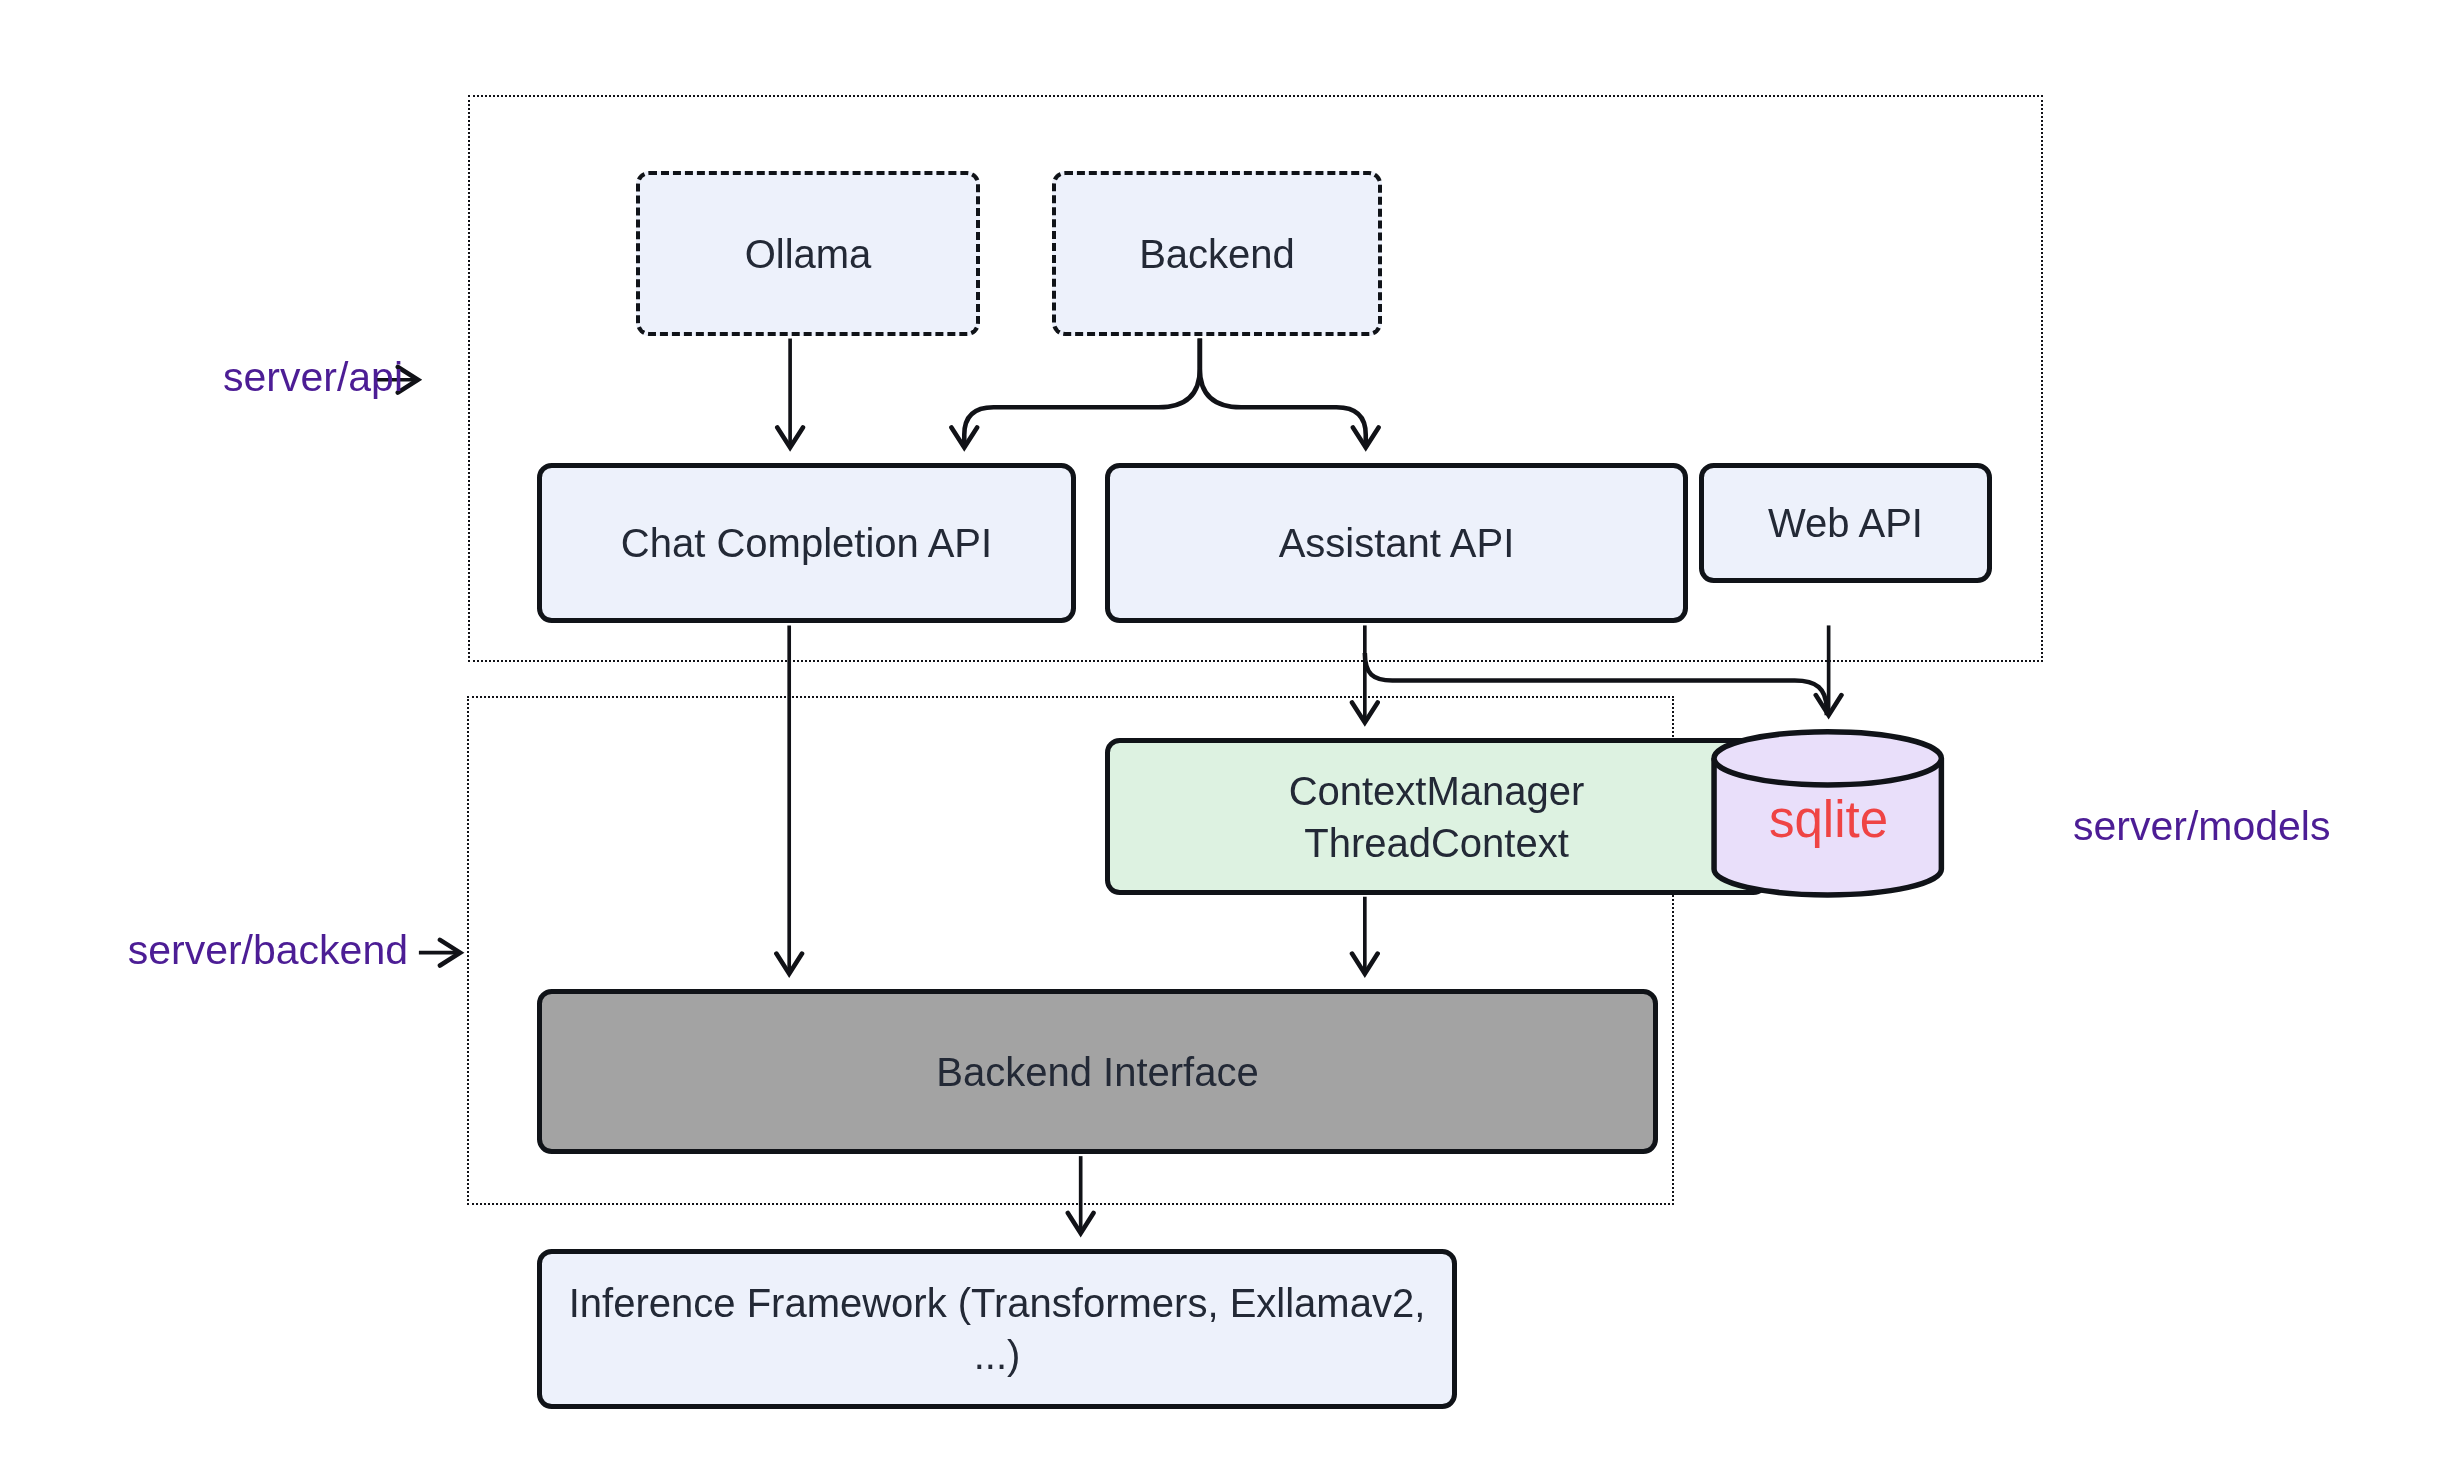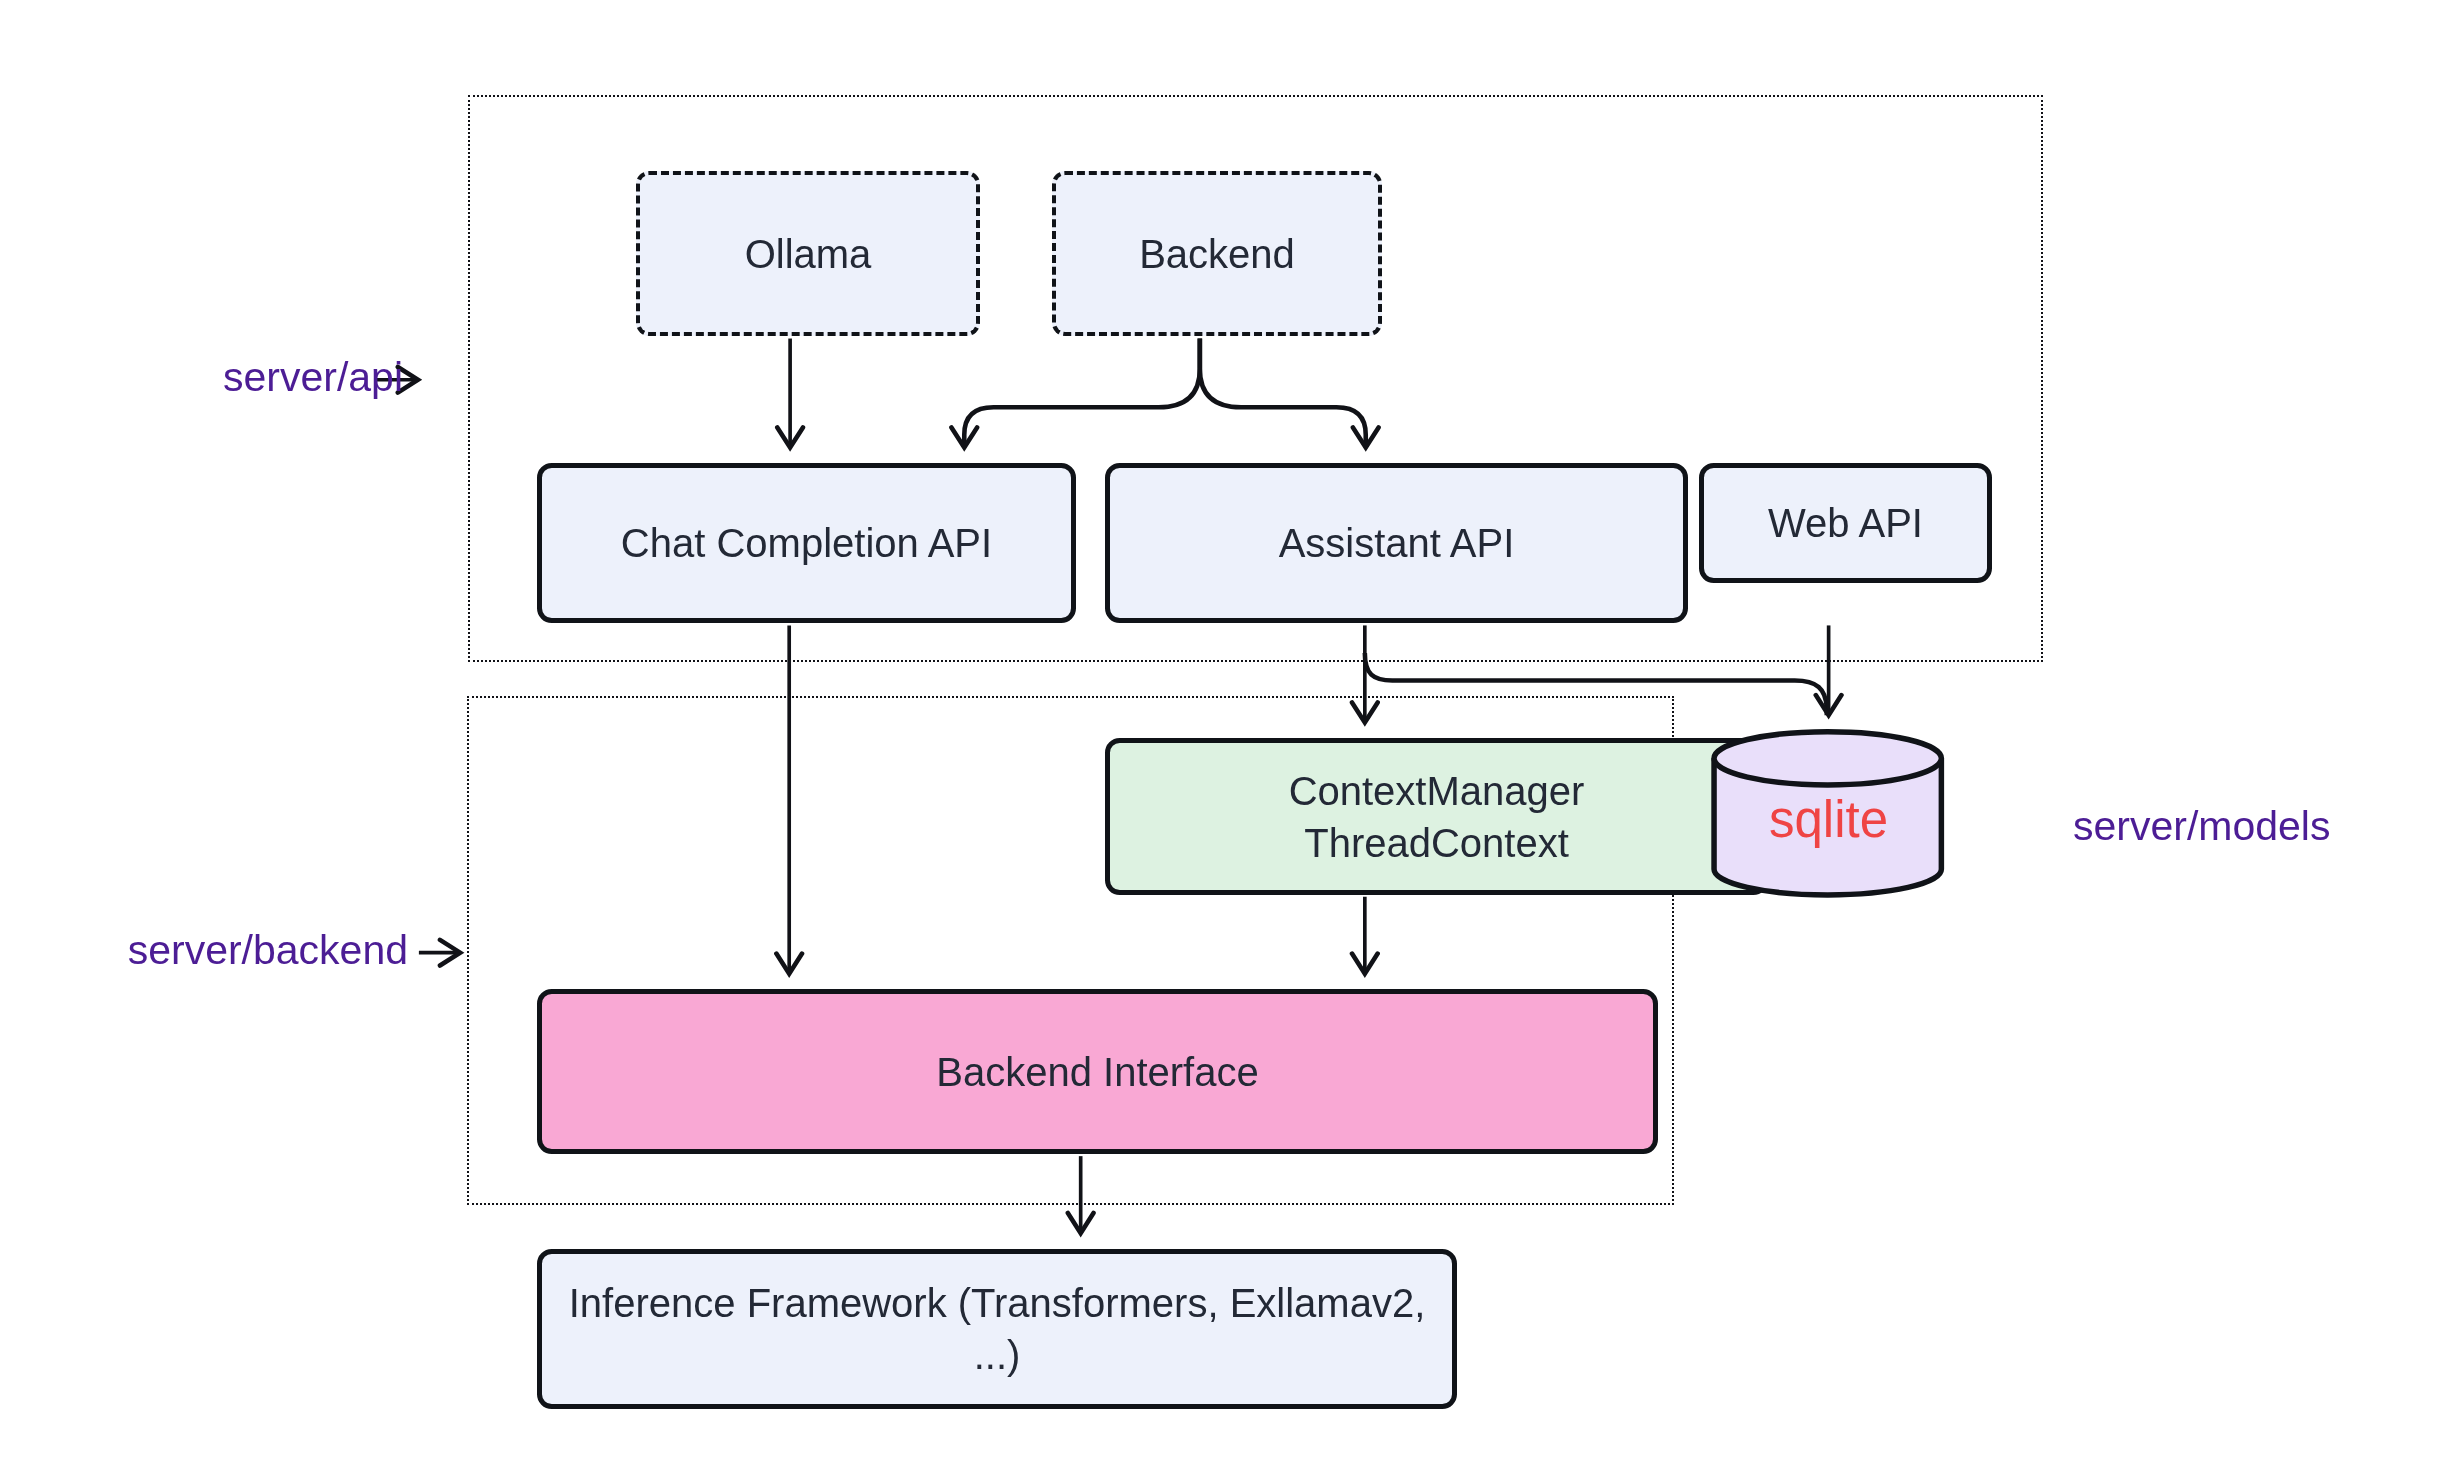--- a/index.html
+++ b/index.html
@@ -25,21 +25,21 @@
     color: #232936;
     font-size: 40px;
     line-height: 1.3;
     text-align: center;
     box-sizing: border-box;
     z-index: 2;
     margin-left: 17px;
   }
   .node.dashed { border-style: dashed; border-width: 4.6px; border-radius: 13px; }
   .node.green  { background: #ddf2e1; }
-  .node.yellow { background: #f9a8d4; }
+  .node.yellow { background: #a3a3a3; }
 
   #node-ollama   { left: 619px;  top: 171px;  width: 344px;  height: 165px; }
   #node-openai   { left: 1035px; top: 171px;  width: 330px;  height: 165px; }
   #node-chat     { left: 520px;  top: 463px;  width: 539px;  height: 160px; }
   #node-assistant{ left: 1088px; top: 463px;  width: 583px;  height: 160px; }
   #node-webapi   { left: 1682px; top: 463px;  width: 293px;  height: 120px; }
   #node-context  { left: 1088px; top: 738px;  width: 663px;  height: 157px; }
   #node-backend  { left: 520px;  top: 989px; width: 1121px; height: 165px; }
   #node-inference{ left: 520px;  top: 1249px; width: 920px; height: 160px; }
 

